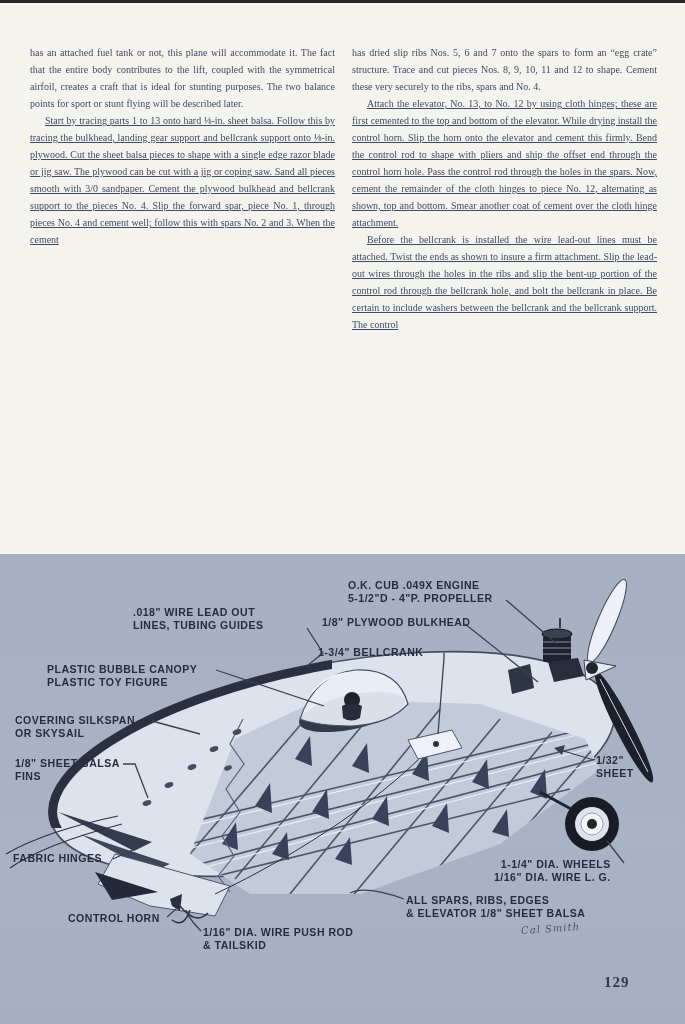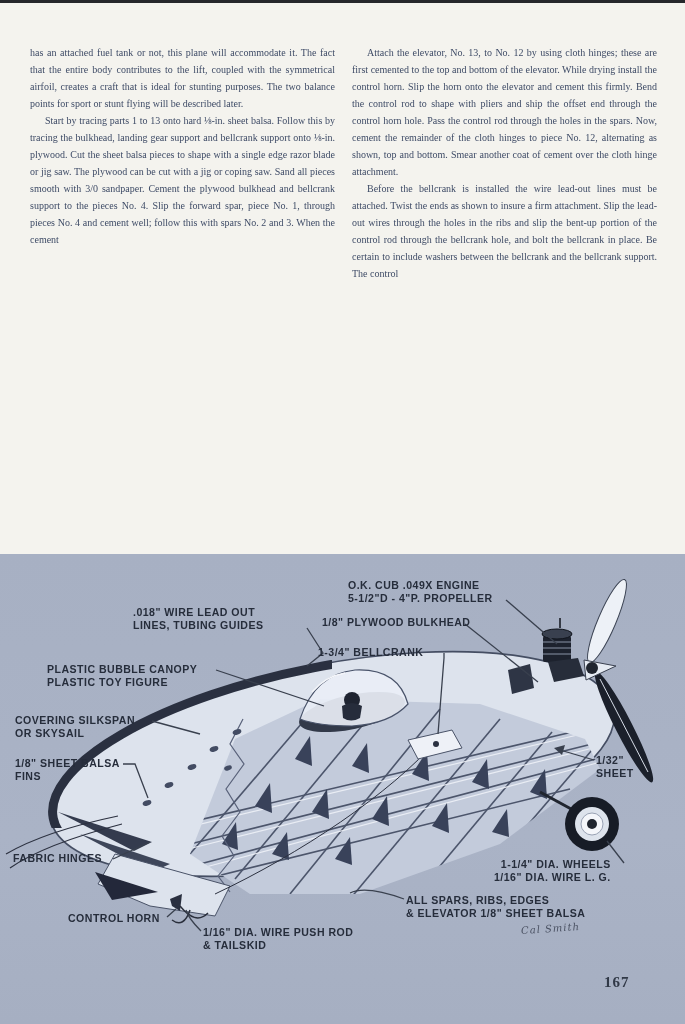--- a/index.html
+++ b/index.html
@@ -4,21 +4,21 @@
 <style>
   html,body{margin:0;padding:0;}
   body{width:685px;height:1024px;background:#e8e7e2;font-family:"Liberation Serif",serif;}
   .page{position:relative;width:685px;height:1024px;overflow:hidden;background:#f4f3ee;}
   .top-edge{position:absolute;top:0;left:0;width:685px;height:3px;background:#26272b;}
 
   
   .text-area{position:absolute;top:44px;left:30px;width:628px;display:flex;gap:17px;color:#3e4b66;}
   .col{width:305px;font-size:10px;line-height:17px;text-align:justify;hyphens:auto;-webkit-hyphens:auto;}
   .col p{margin:0;}
-  .col p.ind{text-indent:15px;}
+  .col p.ind{text-indent:15px;text-decoration:underline;}
 
   
   .illustration{position:absolute;top:554px;left:0;width:685px;height:470px;
     background:linear-gradient(180deg,#a7b0c3 0%,#aab3c6 60%,#a6afc2 100%);}
   .illustration svg{position:absolute;top:0;left:0;}
   .label{position:absolute;font-family:"Liberation Sans",sans-serif;font-size:11px;font-weight:700;
     line-height:1.22;color:#262d3b;letter-spacing:0.5px;white-space:pre-line;
     transform:scaleX(0.96);transform-origin:0 0;}
   .signature{position:absolute;left:521px;top:369px;font-family:"DejaVu Serif",serif;font-style:italic;
     font-size:10px;color:#4b5263;transform:rotate(-4deg);letter-spacing:1px;}
@@ -30,20 +30,21 @@
 
 <div class="page">
   <div class="top-edge"></div>
 
   <div class="text-area">
     <div class="col">
       <p>has an attached fuel tank or not, this plane will accommodate it.  The fact that the entire body contributes to the lift, coupled with the symmetrical airfoil, creates a craft that is ideal for stunting purposes.  The two balance points for sport or stunt flying will be described later.</p>
       <p class="ind">Start by tracing parts 1 to 13 onto hard ⅛-in. sheet balsa.  Follow this by tracing the bulkhead, landing gear support and bellcrank support onto ⅛-in. plywood.  Cut the sheet balsa pieces to shape with a single edge razor blade or jig saw.  The plywood can be cut with a jig or coping saw.  Sand all pieces smooth with 3/0 sandpaper.  Cement the plywood bulkhead and bellcrank support to the pieces No. 4.  Slip the forward spar, piece No. 1, through pieces No. 4 and cement well; follow this with spars No. 2 and 3.  When the cement</p>
     </div>
     <div class="col">
+      <p>has dried slip ribs Nos. 5, 6 and 7 onto the spars to form an “egg crate” structure. Trace and cut pieces Nos. 8, 9, 10, 11 and 12 to shape.  Cement these very securely to the ribs, spars and No. 4.</p>
       <p class="ind">Attach the elevator, No. 13, to No. 12 by using cloth hinges; these are first cemented to the top and bottom of the elevator.  While drying install the control horn.  Slip the horn onto the elevator and cement this firmly.  Bend the control rod to shape with pliers and ship the offset end through the control horn hole.  Pass the control rod through the holes in the spars.  Now, cement the remainder of the cloth hinges to piece No. 12, alternating as shown, top and bottom. Smear another coat of cement over the cloth hinge attachment.</p>
       <p class="ind">Before the bellcrank is installed the wire lead-out lines must be attached. Twist the ends as shown to insure a firm attachment.  Slip the lead-out wires through the holes in the ribs and slip the bent-up portion of the control rod through the bellcrank hole, and bolt the bellcrank in place.  Be certain to include washers between the bellcrank and the bellcrank support.  The control</p>
     </div>
   </div>
 
   <div class="illustration">
     <svg width="685" height="470" viewBox="0 0 685 470">
       <defs>
         <clipPath id="rimClip">
             <rect x="0" y="98" width="332" height="176"></rect>
@@ -205,15 +206,15 @@
     <div class="label" style="left:203px;top:372px;">1/16" DIA. WIRE PUSH ROD
 &amp; TAILSKID</div>
     <div class="label" style="left:596px;top:200px;">1/32"
 SHEET</div>
     <div class="label" style="left:494px;top:304px;">&nbsp;&nbsp;1-1/4" DIA. WHEELS
 1/16" DIA. WIRE L. G.</div>
     <div class="label" style="left:406px;top:340px;">ALL SPARS, RIBS, EDGES
 &amp; ELEVATOR 1/8" SHEET BALSA</div>
 
     <div class="signature">Cal Smith</div>
-    <div class="page-number">167</div>
+    <div class="page-number">129</div>
   </div>
 </div>
 
 </body></html>

